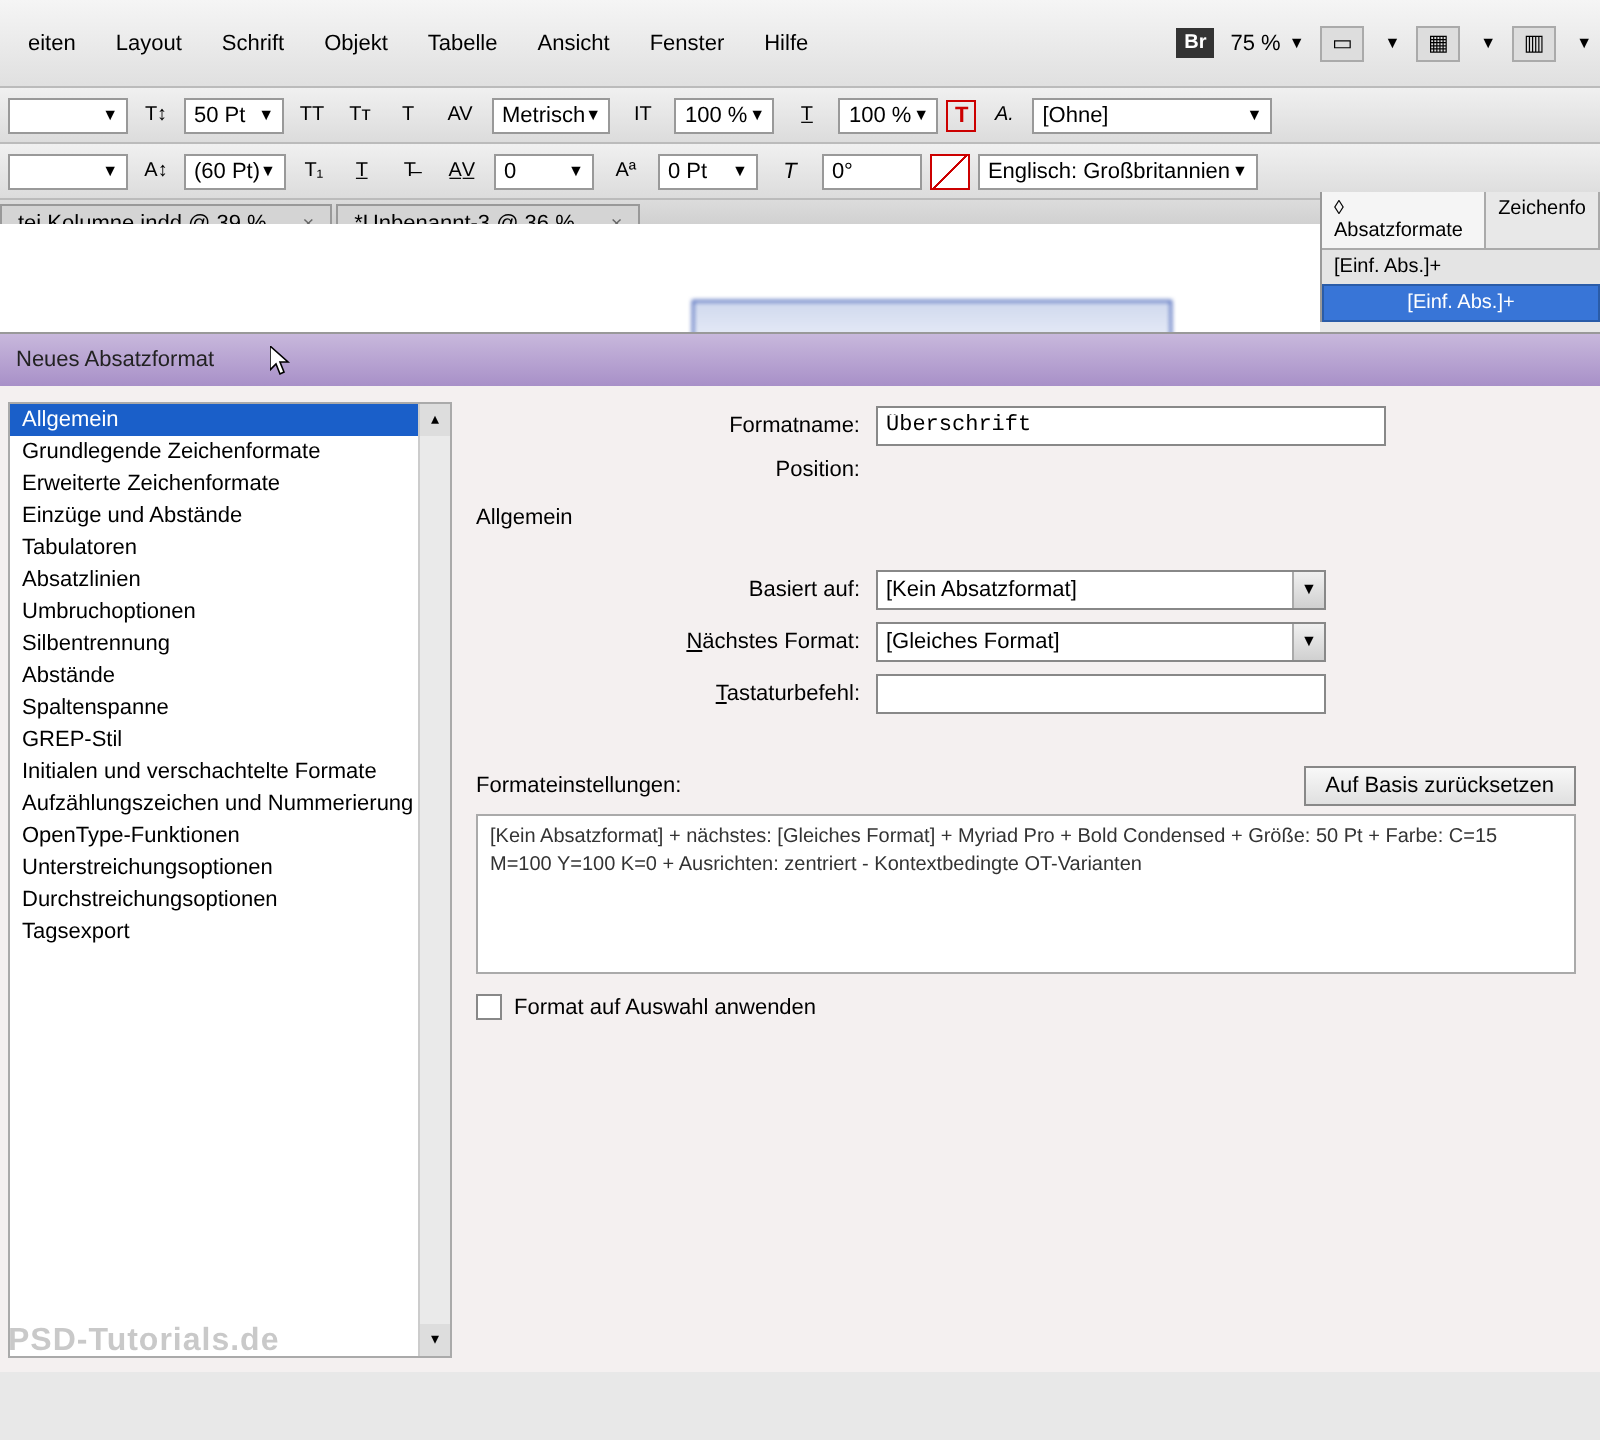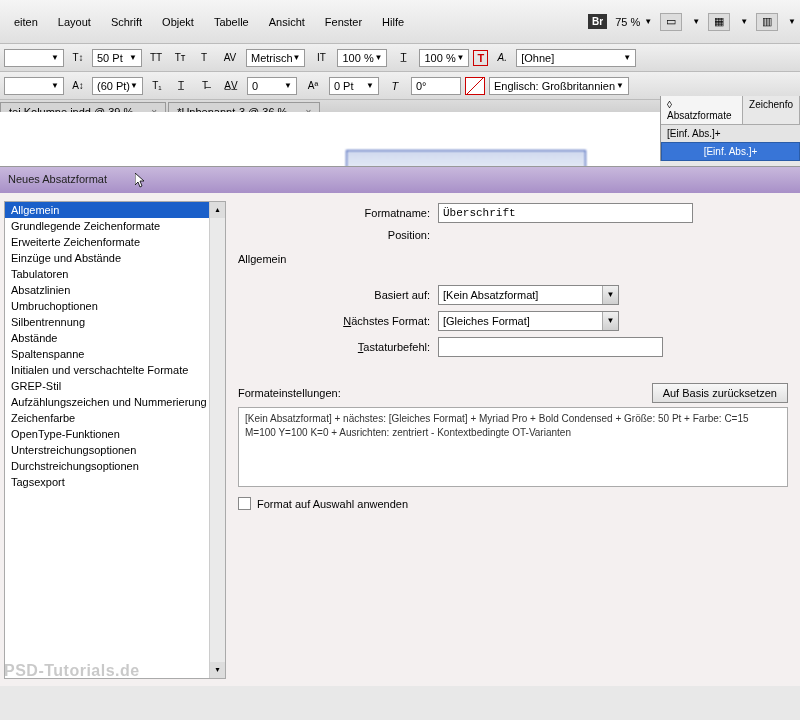--- a/index.html
+++ b/index.html
@@ -49,21 +49,21 @@
 .ds-item.selected { background: #1a5fc9; color: #fff; }
 .ds-scroll { position: absolute; right: 0; top: 0; width: 16px; height: 100%; background: #eaeaea; border-left: 1px solid #ccc; }
 .ds-scroll .arrow-up { position: absolute; top: 0; width: 100%; height: 16px; background: #ddd; text-align: center; font-size: 8px; line-height: 16px; }
 .ds-scroll .arrow-down { position: absolute; bottom: 0; width: 100%; height: 16px; background: #ddd; text-align: center; font-size: 8px; line-height: 16px; }
 
 .dialog-main { flex: 1; padding: 10px 12px; }
 .form-row { display: flex; align-items: center; margin-bottom: 6px; }
 .form-label { width: 200px; text-align: right; padding-right: 8px; font-size: 11px; }
 .form-input { background: #fff; border: 1px solid #888; height: 20px; padding: 2px 4px; font-size: 11px; font-family: Liberation Mono, monospace; }
 .form-input.wide { width: 255px; }
-.form-dd { background: #fff; border: 1px solid #888; height: 20px; width: 181px; display: flex; align-items: center; padding: 0 4px; position: relative; }
+.form-dd { background: #fff; border: 1px solid #888; height: 20px; width: 225px; display: flex; align-items: center; padding: 0 4px; position: relative; }
 .form-dd .val { flex: 1; }
 .form-dd .btn { width: 16px; text-align: center; background: linear-gradient(#f0f0f0,#d0d0d0); border-left: 1px solid #aaa; margin-right: -4px; height: 100%; line-height: 18px; font-size: 8px; }
 .section-head { font-size: 11px; margin: 12px 0 10px 0; }
 .settings-box { background: #fff; border: 1px solid #aaa; height: 80px; padding: 4px 6px; font-size: 10px; color: #333; line-height: 1.4; width: 550px; }
 .btn-reset { background: linear-gradient(#f8f8f8,#e0e0e0); border: 1px solid #888; padding: 3px 10px; font-size: 11px; float: right; }
 .checkbox-row { display: flex; align-items: center; gap: 6px; margin-top: 10px; }
 .checkbox { width: 13px; height: 13px; border: 1px solid #888; background: #fff; }
 
 .watermark { position: absolute; left: 4px; bottom: 40px; font-size: 16px; color: rgba(100,100,100,0.35); font-weight: bold; letter-spacing: 0.5px; }
 
@@ -232,24 +232,23 @@
           <div class="ds-item selected">Allgemein</div>
           <div class="ds-item">Grundlegende Zeichenformate</div>
           <div class="ds-item">Erweiterte Zeichenformate</div>
           <div class="ds-item">Einzüge und Abstände</div>
           <div class="ds-item">Tabulatoren</div>
           <div class="ds-item">Absatzlinien</div>
           <div class="ds-item">Umbruchoptionen</div>
           <div class="ds-item">Silbentrennung</div>
           <div class="ds-item">Abstände</div>
           <div class="ds-item">Spaltenspanne</div>
+          <div class="ds-item">GREP-Stil</div>
           <div class="ds-item">Initialen und verschachtelte Formate</div>
-          <div class="ds-item">GREP-Stil</div>
           <div class="ds-item">Aufzählungszeichen und Nummerierung</div>
-          <div class="ds-item">Zeichenfarbe</div>
           <div class="ds-item">OpenType-Funktionen</div>
           <div class="ds-item">Unterstreichungsoptionen</div>
           <div class="ds-item">Durchstreichungsoptionen</div>
           <div class="ds-item">Tagsexport</div>
         </div>
       <div class="ds-scroll">
         <div class="arrow-up">▴</div>
         <div class="arrow-down">▾</div>
       </div>
     </div>

